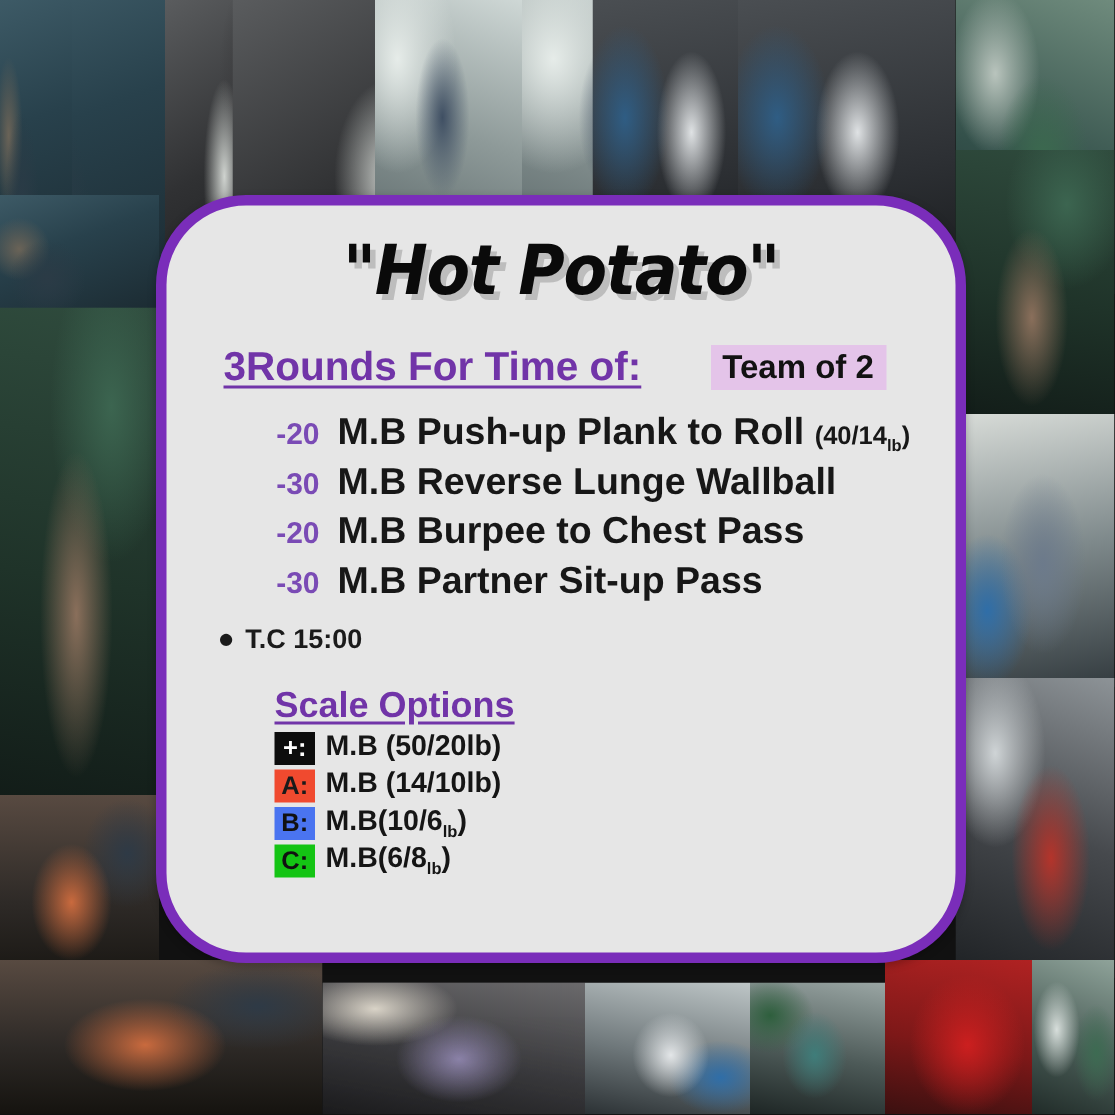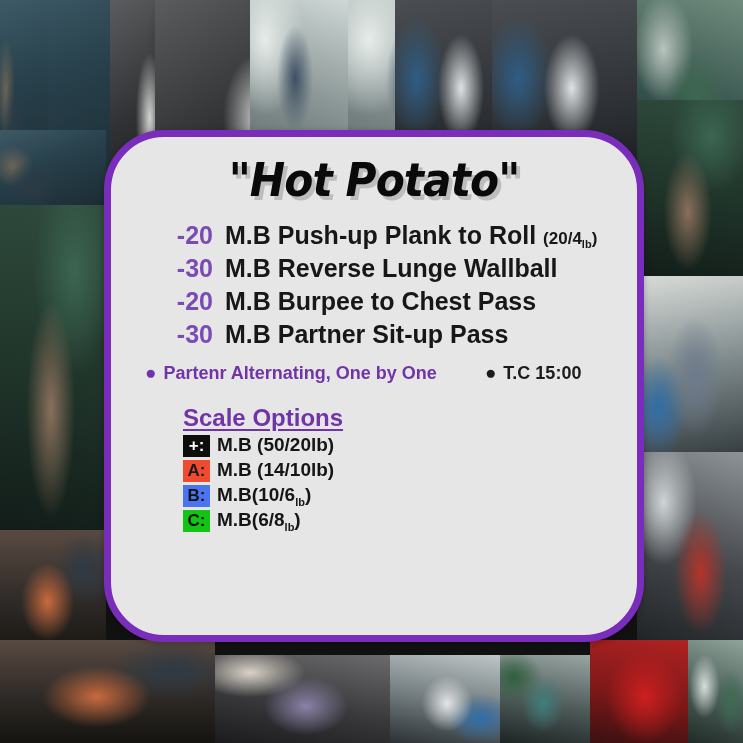--- a/index.html
+++ b/index.html
@@ -123,21 +123,21 @@
     white-space:nowrap;
   }
 
   .movements{margin:14px 0 0 48px;}
   .mrow{
     display:flex;align-items:baseline;
     margin-bottom:4px;
   }
   .reps{
     color:#7a4bb5;
-    font-size:25px;font-weight:bold;
+    font-size:20px;font-weight:bold;
     width:54px;
     text-align:right;
     padding-right:12px;
     flex:none;
   }
   .mname{
     color:#171717;
     font-size:25px;font-weight:bold;
     white-space:nowrap;
   }
@@ -267,48 +267,51 @@
       </div>
     <div class="photo p-n" style="left:688px;top:640px;width:55px;height:103px;">
         <div class="inner"></div>
       </div>
   </div>
 
   <div id="card">
 
     <div class="title">"Hot Potato"</div>
 
+    <div class="headrow">
+      <div class="rounds">3Rounds For Time of:</div>
+      <div class="teambadge">Team of 2</div>
+    </div>
 
     <div class="movements">
 
       <div class="mrow">
         <span class="reps">-20</span>
         <span class="mname">M.B Push-up Plank to Roll</span>
-        <span class="mload"><span>(20/4</span><span class="sub">lb</span><span>)</span></span>
+        <span class="mload"><span>(40/14</span><span class="sub">lb</span><span>)</span></span>
       </div>
 
       <div class="mrow">
         <span class="reps">-30</span>
         <span class="mname">M.B Reverse Lunge Wallball</span>
       </div>
 
       <div class="mrow">
         <span class="reps">-20</span>
         <span class="mname">M.B Burpee to Chest Pass</span>
       </div>
 
       <div class="mrow">
         <span class="reps">-30</span>
         <span class="mname">M.B Partner Sit-up Pass</span>
       </div>
 
     </div>
 
     <div class="noterow">
-      <div class="note"><span class="dot">●</span><span>Partenr Alternating, One by One</span></div>
       <div class="tcap"><span class="dot">●</span><span>T.C 15:00</span></div>
     </div>
 
     <div class="scalewrap">
       <div class="scaletitle">Scale Options</div>
 
       <div class="srow">
         <span class="sbadge" style="background:#0d0d0d;color:#ffffff;">+:</span>
         <span class="stext"><span>M.B (50/20lb)</span><span class="sub"></span><span></span></span>
       </div>

